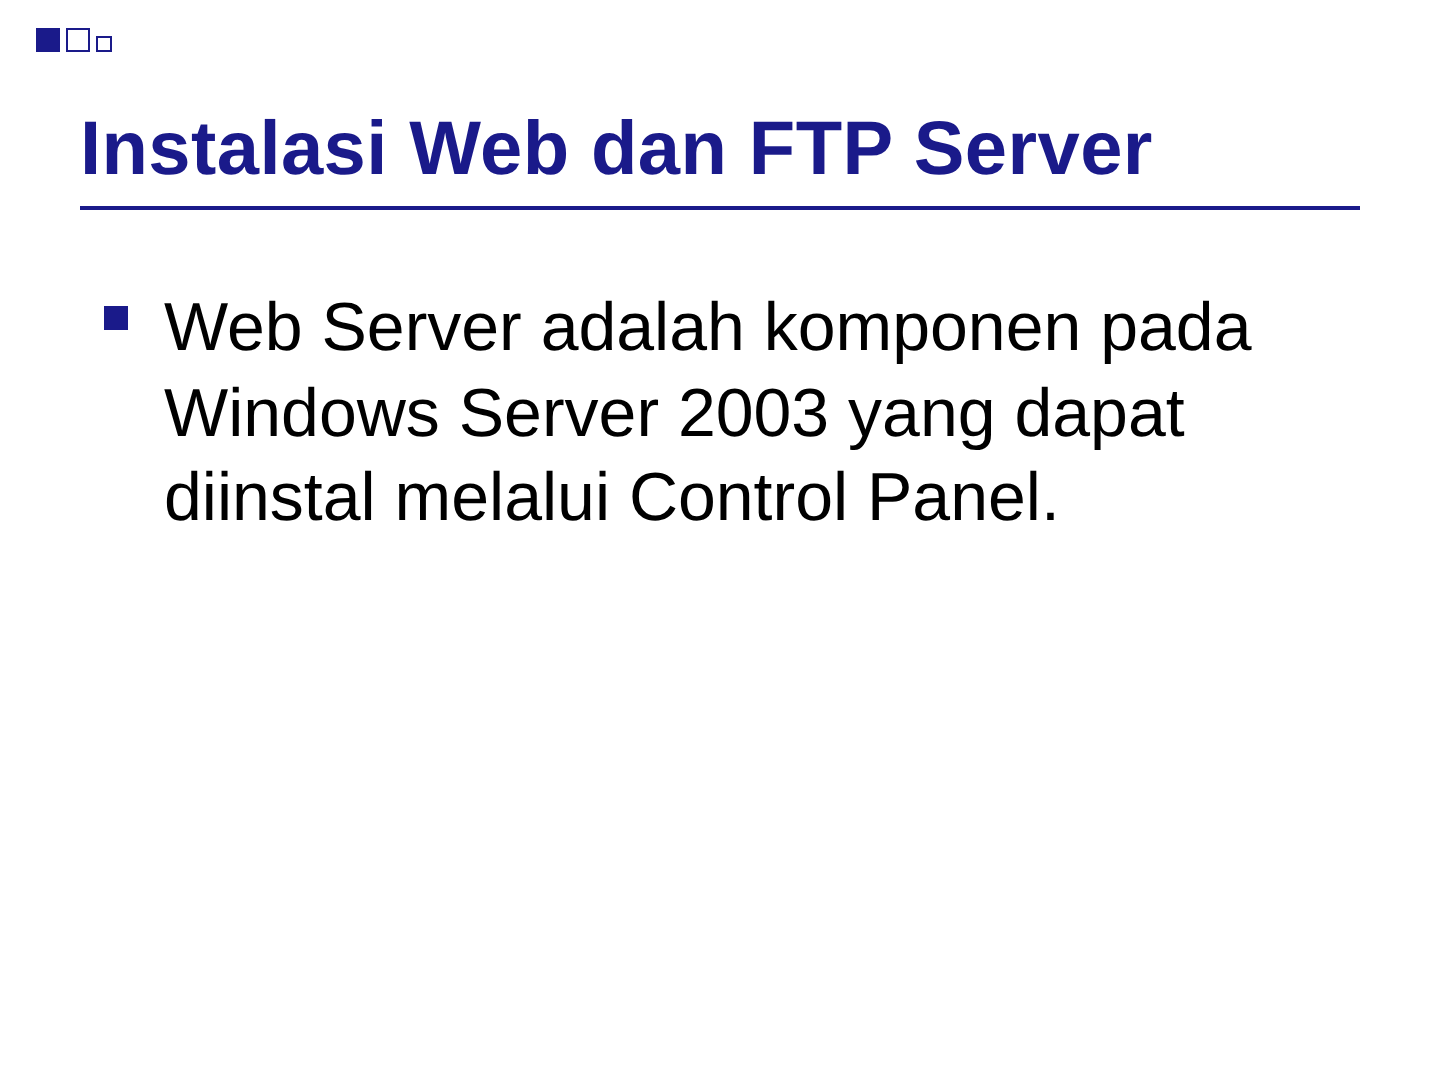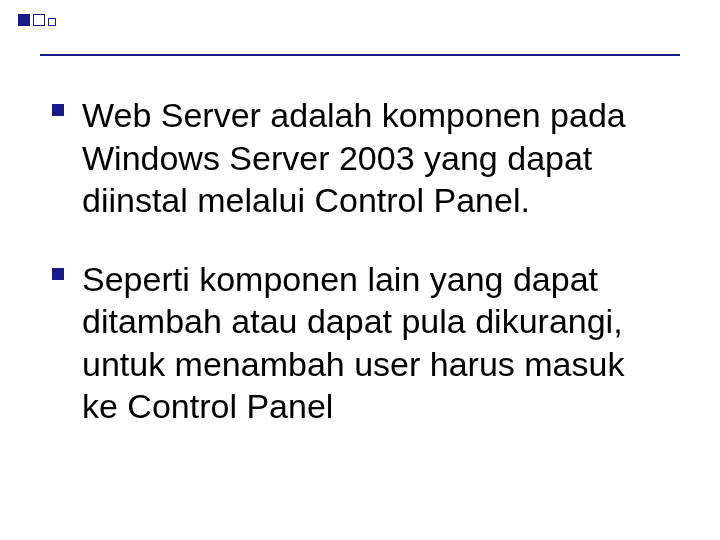--- a/index.html
+++ b/index.html
@@ -79,24 +79,21 @@
 </head>
 <body>
 
 <div class="decor">
   <div class="sq filled"></div>
   <div class="sq"></div>
   <div class="sq small"></div>
 </div>
 
 <div class="slide">
+  <h1 class="title">Instalasi Web dan FTP Server</h1>
   <div class="rule"></div>
   <ul class="bullets">
     <li>
       <span class="bullet-marker"></span>
       <span class="bullet-text">Web Server adalah komponen pada Windows Server 2003 yang dapat diinstal melalui Control Panel.</span>
     </li>
-    <li>
-      <span class="bullet-marker"></span>
-      <span class="bullet-text">Seperti komponen lain yang dapat ditambah atau dapat pula dikurangi, untuk menambah user harus masuk ke Control Panel</span>
-    </li>
   </ul>
 </div>
 
 </body></html>

